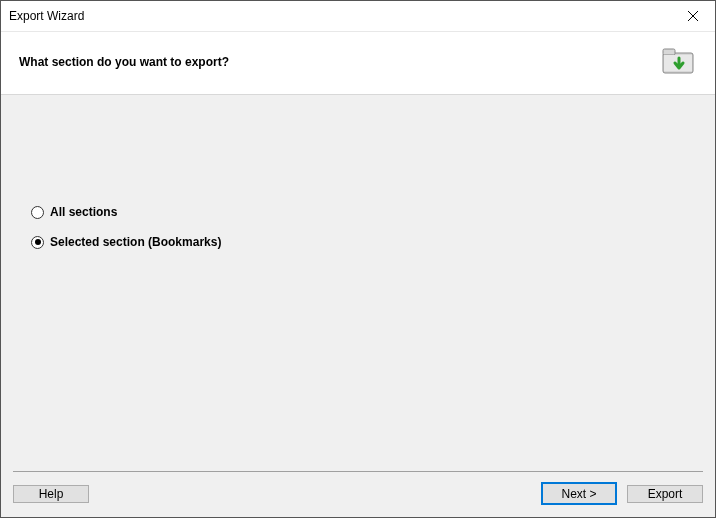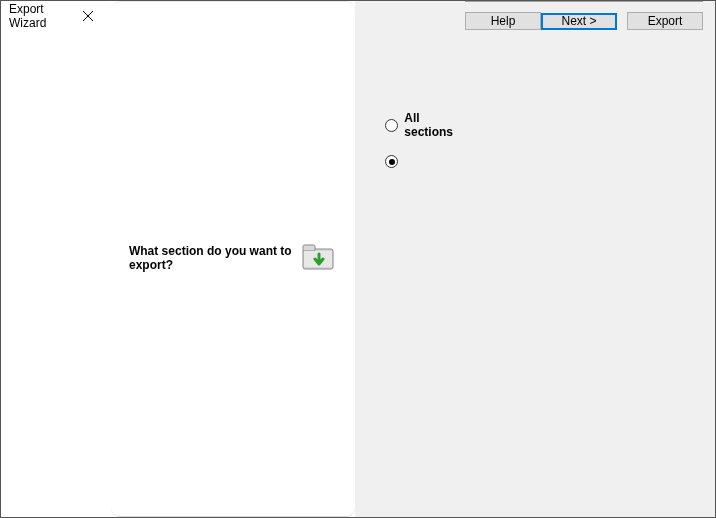--- a/index.html
+++ b/index.html
@@ -10,20 +10,21 @@
     font-size: 12px;
     background: #ffffff;
     color: #000;
     overflow: hidden;
   }
   .window {
     width: 716px; height: 518px;
     border: 1px solid #555;
     background: #ffffff;
     display: flex;
+    flex-direction: column;
   }
   .titlebar {
     height: 30px;
     display: flex;
     align-items: center;
     padding: 0 0 0 8px;
     background: #ffffff;
   }
   .titlebar .title {
     flex: 1;
@@ -36,21 +37,20 @@
     cursor: default;
   }
   .close-btn svg { width: 10px; height: 10px; }
   .header {
     border-top: 1px solid #e8e8e8;
     border-bottom: 1px solid #d8d8d8;
     background: #ffffff;
     padding: 14px 18px 16px 18px;
     display: flex;
     align-items: center;
-    border-radius: 9px;
   }
   .header .heading {
     flex: 1;
     font-weight: bold;
     font-size: 12px;
     color: #000;
   }
   .header .icon-slot {
     width: 36px; height: 32px;
     display: flex; align-items: center; justify-content: center;
@@ -107,21 +107,21 @@
     color: #000;
     display: inline-flex;
     align-items: center;
     justify-content: center;
     cursor: default;
     padding: 0;
   }
   .btn.primary {
     border: 2px solid #0078d7;
     background: #e1e1e1;
-    width: 76px; height: 17px;
+    width: 76px; height: 23px;
   }
   .spacer { flex: 1; }
   .gap { width: 10px; }
 </style>
 </head>
 <body>
 
 <div class="window">
 
   <div class="titlebar">
@@ -146,20 +146,21 @@
     </div>
   </div>
 
   <div class="content">
     <div class="radio-row">
       <span class="radio-circle"></span>
       <span class="radio-label">All sections</span>
     </div>
     <div class="radio-row">
       <span class="radio-circle selected"></span>
+      <span class="radio-label">Selected section (Bookmarks)</span>
     </div>
   </div>
 
   <div class="footer">
     <div class="footer-separator"></div>
     <div class="footer-buttons">
       <button class="btn">Help</button>
       <div class="spacer"></div>
       <button class="btn primary">Next &gt;</button>
       <div class="gap"></div>

